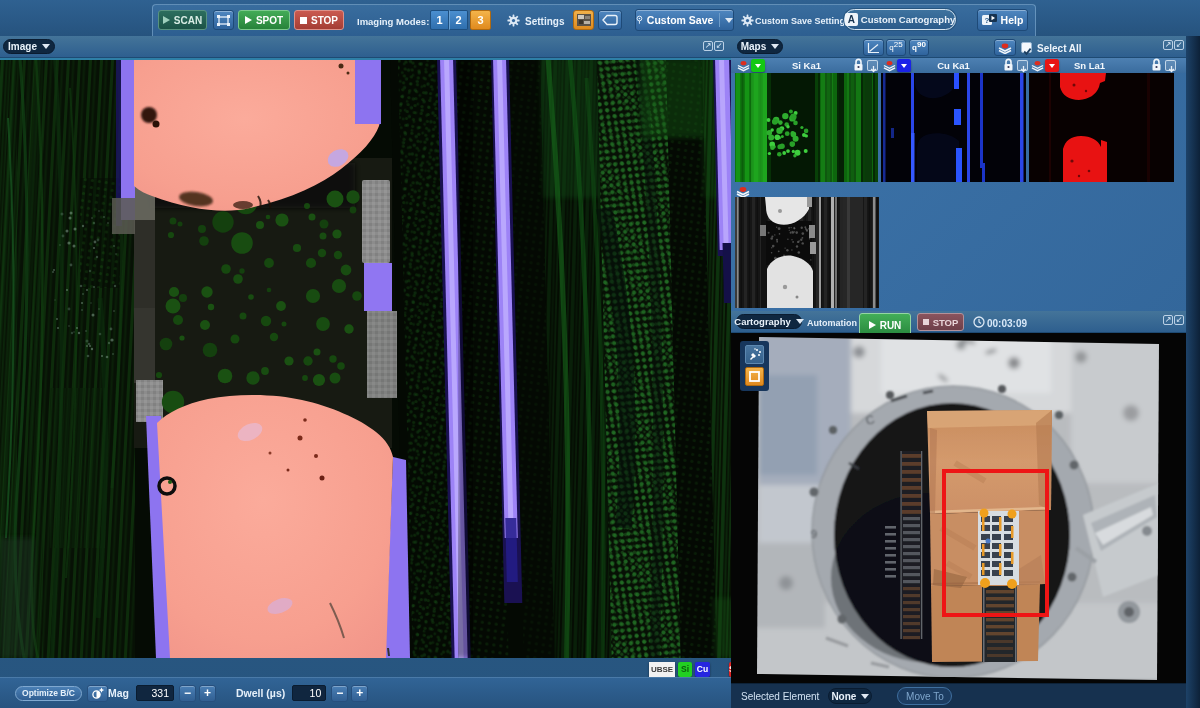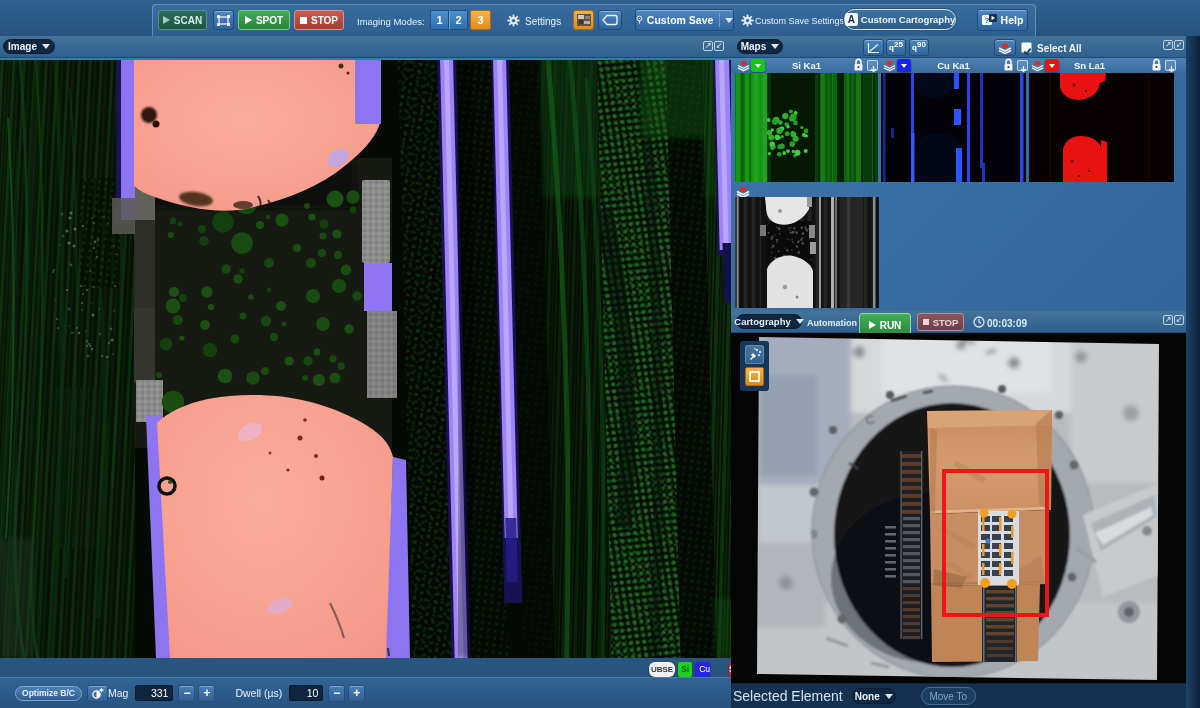--- a/index.html
+++ b/index.html
@@ -5,21 +5,21 @@
 *{margin:0;padding:0;box-sizing:border-box}
 html,body{width:1200px;height:708px;overflow:hidden;background:#2b5c8d;font-family:"Liberation Sans",sans-serif}
 #page{position:relative;width:1200px;height:708px;background:linear-gradient(#30628f,#27557f)}
 .abs{position:absolute}
 .hdr{background:linear-gradient(#447499,#2e5f8f);border-bottom:1px solid #1e4a73}
 .pill{background:#0f2740;border:1px solid #0a1c31;border-radius:9px;color:#e9f2fa;font-weight:bold;display:flex;align-items:center;justify-content:center;gap:5px}
 .caret{width:0;height:0;border-left:4px solid transparent;border-right:4px solid transparent;border-top:5px solid #dfe9f3}
 .exp{position:absolute;width:10px;height:10px;border:1px solid rgba(220,235,250,.8);border-radius:2px;color:#dcebfa;font-size:8px;line-height:8px;text-align:center}
 .tbtn{height:20px;border-radius:3px;display:flex;align-items:center;justify-content:center;gap:4px;font-size:11px;font-weight:bold;color:#fff;white-space:nowrap}
 .blubtn{background:linear-gradient(#4f87c0,#2f639c);border:1px solid #1e4a78;box-shadow:inset 0 1px 0 rgba(255,255,255,.35)}
-.toollabel{color:#e6f0fa;font-size:11px;font-weight:normal;white-space:nowrap}
+.toollabel{color:#e6f0fa;font-size:11px;font-weight:bold;white-space:nowrap}
 .mmbtn{width:19px;height:20px;display:flex;align-items:center;justify-content:center;color:#fff;font-size:11px;font-weight:bold}
 .sqbtn{background:linear-gradient(#4a7fb5,#315f92);border:1px solid #274f7d;border-radius:3px;box-shadow:inset 0 1px 0 rgba(255,255,255,.3)}
 .numin{background:#10263f;border:1px solid #0a1c30;border-radius:2px;color:#fff;font-size:10.5px;display:flex;align-items:center;justify-content:flex-end;padding-right:4px}
 #tstrip > *{flex-shrink:0}
 </style>
 </head>
 <body>
 <div id="page">
 
 <div class="abs" style="left:0;top:0;width:1200px;height:36px;background:linear-gradient(#2f6191,#26537e)"></div>
@@ -387,23 +387,23 @@
         <circle cx="305" cy="362" r="1.8" fill="#7a2a1a"></circle>
 <circle cx="288" cy="412" r="1.5" fill="#7a2a1a"></circle>
         <circle cx="270" cy="395" r="1.5" fill="#8a3a28"></circle>
 <path d="M330,545 q9,18 14,35" stroke="#4a4036" stroke-width="2" fill="none" opacity="0.7"></path>
 <path d="M388,590 l1,8" stroke="#333" stroke-width="2"></path>
 <rect x="0" y="0" width="731" height="2" fill="#2e7fa6"></rect>
 </svg>
 </div>
 
 
-<div class="abs" style="left:649px;top:662px;width:26px;height:15px;background:#f2f2f2;border-radius:6px;color:#3a3a3a;font-size:8px;font-weight:bold;text-align:center;line-height:15px;box-shadow:0 1px 2px rgba(0,0,0,.5)">UBSE</div>
+<div class="abs" style="left:649px;top:662px;width:26px;height:15px;background:#f2f2f2;border-radius:0;color:#3a3a3a;font-size:8px;font-weight:bold;text-align:center;line-height:15px;box-shadow:0 1px 2px rgba(0,0,0,.5)">UBSE</div>
 <div class="abs" style="left:678px;top:662px;width:14px;height:15px;background:#22cf22;border-radius:2px;color:#0c5c0c;font-size:8.5px;font-weight:bold;text-align:center;line-height:15px;box-shadow:0 1px 2px rgba(0,0,0,.5)">Si</div>
-<div class="abs" style="left:695px;top:662px;width:15px;height:15px;background:#2626e0;border-radius:2px;color:#fff;font-size:8.5px;font-weight:normal;text-align:right;line-height:15px;box-shadow:0 1px 2px rgba(0,0,0,.5)">Cu</div>
+<div class="abs" style="left:695px;top:662px;width:15px;height:15px;background:#2626e0;border-radius:2px;color:#fff;font-size:8.5px;font-weight:bold;text-align:center;line-height:15px;box-shadow:0 1px 2px rgba(0,0,0,.5)">Cu</div>
 <div class="abs" style="left:729px;top:662px;width:15px;height:15px;background:#e02222;border-radius:2px;color:#fff;font-size:8.5px;font-weight:bold;line-height:15px;box-shadow:0 1px 2px rgba(0,0,0,.5)">Sn</div>
 
 <div class="abs" style="left:0;top:677px;width:737px;height:31px;background:linear-gradient(#316496,#27537f);border-top:1px solid #4a7aa8;display:flex;align-items:center">
   <div style="margin-left:15px;width:67px;height:15px;border:1px solid #7fa8d0;border-radius:8px;background:linear-gradient(#4a7fb5,#315f92);color:#e6f0fa;font-size:8.5px;font-weight:bold;display:flex;align-items:center;justify-content:center">Optimize B/C</div>
   <div class="sqbtn" style="margin-left:5px;width:21px;height:17px;display:flex;align-items:center;justify-content:center">
     <svg width="14" height="13" viewBox="0 0 14 13">
           <circle cx="5.5" cy="7.5" r="3.6" fill="none" stroke="#fff" stroke-width="1.3"></circle>
           <path d="M5.5,3.9 A3.6,3.6 0 0 1 5.5,11.1 Z" fill="#fff"></path>
           <path d="M10.5,0.5 l.8,1.8 1.8,.8 -1.8,.8 -.8,1.8 -.8,-1.8 -1.8,-.8 1.8,-.8 Z" fill="#fff"></path>
         </svg>
@@ -421,21 +421,21 @@
 <div class="abs" style="left:731px;top:36px;width:455px;height:672px;background:linear-gradient(135deg,#3d74aa,#2e6093)"></div>
 
 <div class="abs hdr" style="left:731px;top:36px;width:455px;height:22px"></div>
 <div class="abs pill" style="left:737px;top:39px;width:46px;height:15px;font-size:10px">Maps<span class="caret"></span></div>
 <div class="abs blubtn tbtn" style="left:863px;top:39px;width:21px;height:17px">
   <svg width="13" height="12" viewBox="0 0 13 12">
         <path d="M1.5,1 V10.5 H12" stroke="#eaf2fa" stroke-width="1.2" fill="none"></path>
         <path d="M2.5,9.5 L11,2.5" stroke="#eaf2fa" stroke-width="1.2"></path>
       </svg>
     </div>
-<div class="abs blubtn" style="left:886px;top:39px;width:20px;height:17px;border-radius:3px;color:#fff;font-size:8px;font-weight:bold;text-align:center;line-height:15px">q<span style="font-size:8px;position:relative;top:-3px">25</span></div>
+<div class="abs blubtn" style="left:886px;top:39px;width:20px;height:17px;border-radius:3px;color:#fff;font-size:8px;font-weight:normal;text-align:center;line-height:15px">q<span style="font-size:8px;position:relative;top:-3px">25</span></div>
 <div class="abs blubtn" style="left:909px;top:39px;width:20px;height:17px;border-radius:3px;color:#fff;font-size:8px;font-weight:bold;text-align:center;line-height:15px">q<span style="font-size:8px;position:relative;top:-3px">90</span></div>
 <div class="abs blubtn tbtn" style="left:994px;top:39px;width:22px;height:17px">
   <svg width="14" height="12" viewBox="0 0 14 12">
         <path d="M1,6 L7,9 L13,6" stroke="#f0f5fa" stroke-width="1.6" fill="none"></path>
         <path d="M1,8.5 L7,11.5 L13,8.5" stroke="#f0f5fa" stroke-width="1.6" fill="none"></path>
         <ellipse cx="7" cy="4" rx="3.3" ry="2.4" fill="#dd2d1e"></ellipse>
       </svg>
     </div>
 <div class="abs" style="left:1021px;top:42px;width:11px;height:11px;background:#f4f8fc;border:1px solid #9ab8d4;border-radius:2px">
   <svg width="11" height="11" viewBox="0 0 11 11">
@@ -914,20 +914,20 @@
         <circle cx="14" cy="6" r="1" fill="#fff"></circle>
         <circle cx="13" cy="9" r="1" fill="#fff"></circle>
         <circle cx="9" cy="3" r="0.8" fill="#fff"></circle>
       </svg></div>
 <div class="abs" style="left:745px;top:367px;width:19px;height:19px;background:linear-gradient(#f4b44a,#e0891e);border:1px solid #b06a10;border-radius:2px">
   <svg width="17" height="17" viewBox="0 0 17 17">
         <rect x="4" y="4" width="9" height="9" fill="none" stroke="#fff" stroke-width="1.8"></rect>
       </svg></div>
 
 <div class="abs" style="left:731px;top:683px;width:469px;height:25px;background:#16314f;border-top:1px solid #0d2238;display:flex;align-items:center">
-  <span style="margin-left:2px;color:#d2e2f2;font-size:14px">Selected Element</span>
+  <span style="margin-left:10px;color:#d2e2f2;font-size:10px">Selected Element</span>
   <div class="pill" style="margin-left:9px;width:44px;height:16px;font-size:10px">None<span class="caret"></span></div>
   <div style="margin-left:25px;width:55px;height:18px;background:#1d3d62;border:1px solid #3f6f9f;border-radius:9px;color:#7fa6cc;font-size:10px;display:flex;align-items:center;justify-content:center">Move To</div>
 </div>
 
 <div class="abs" style="left:1186px;top:36px;width:14px;height:672px;background:linear-gradient(90deg,#1d4268,#0d2138)"></div>
 
 </div>
 
 </body></html>

